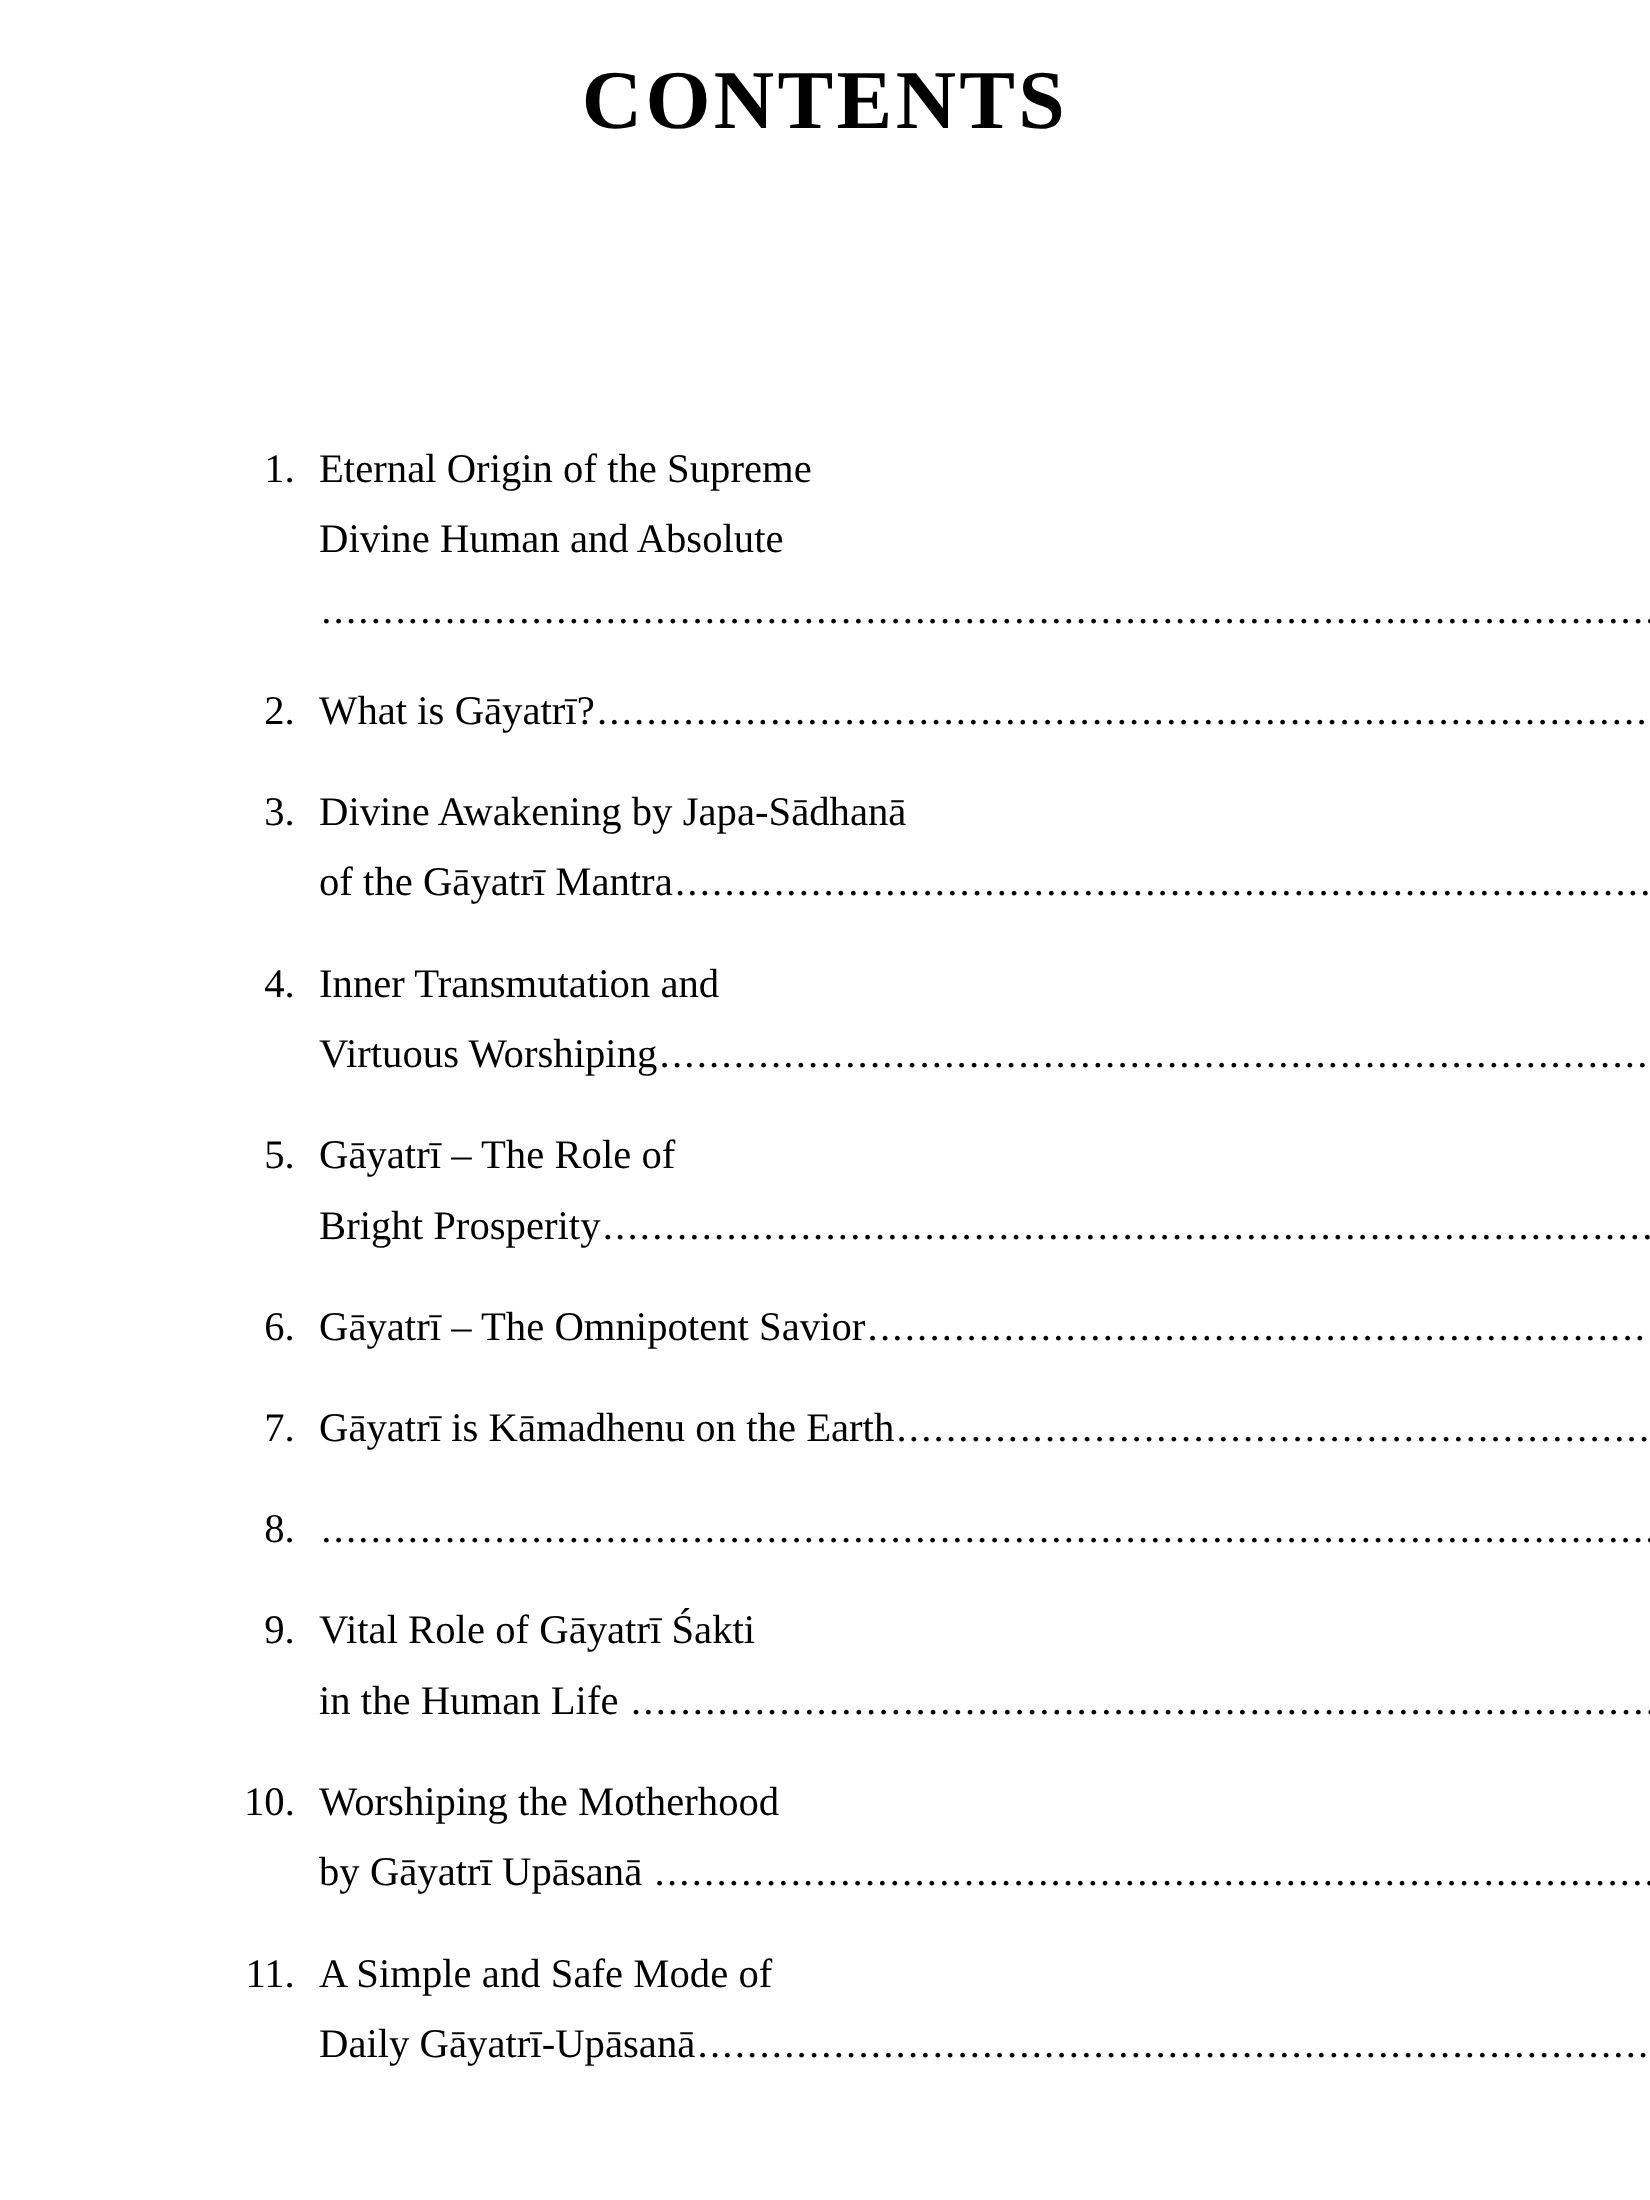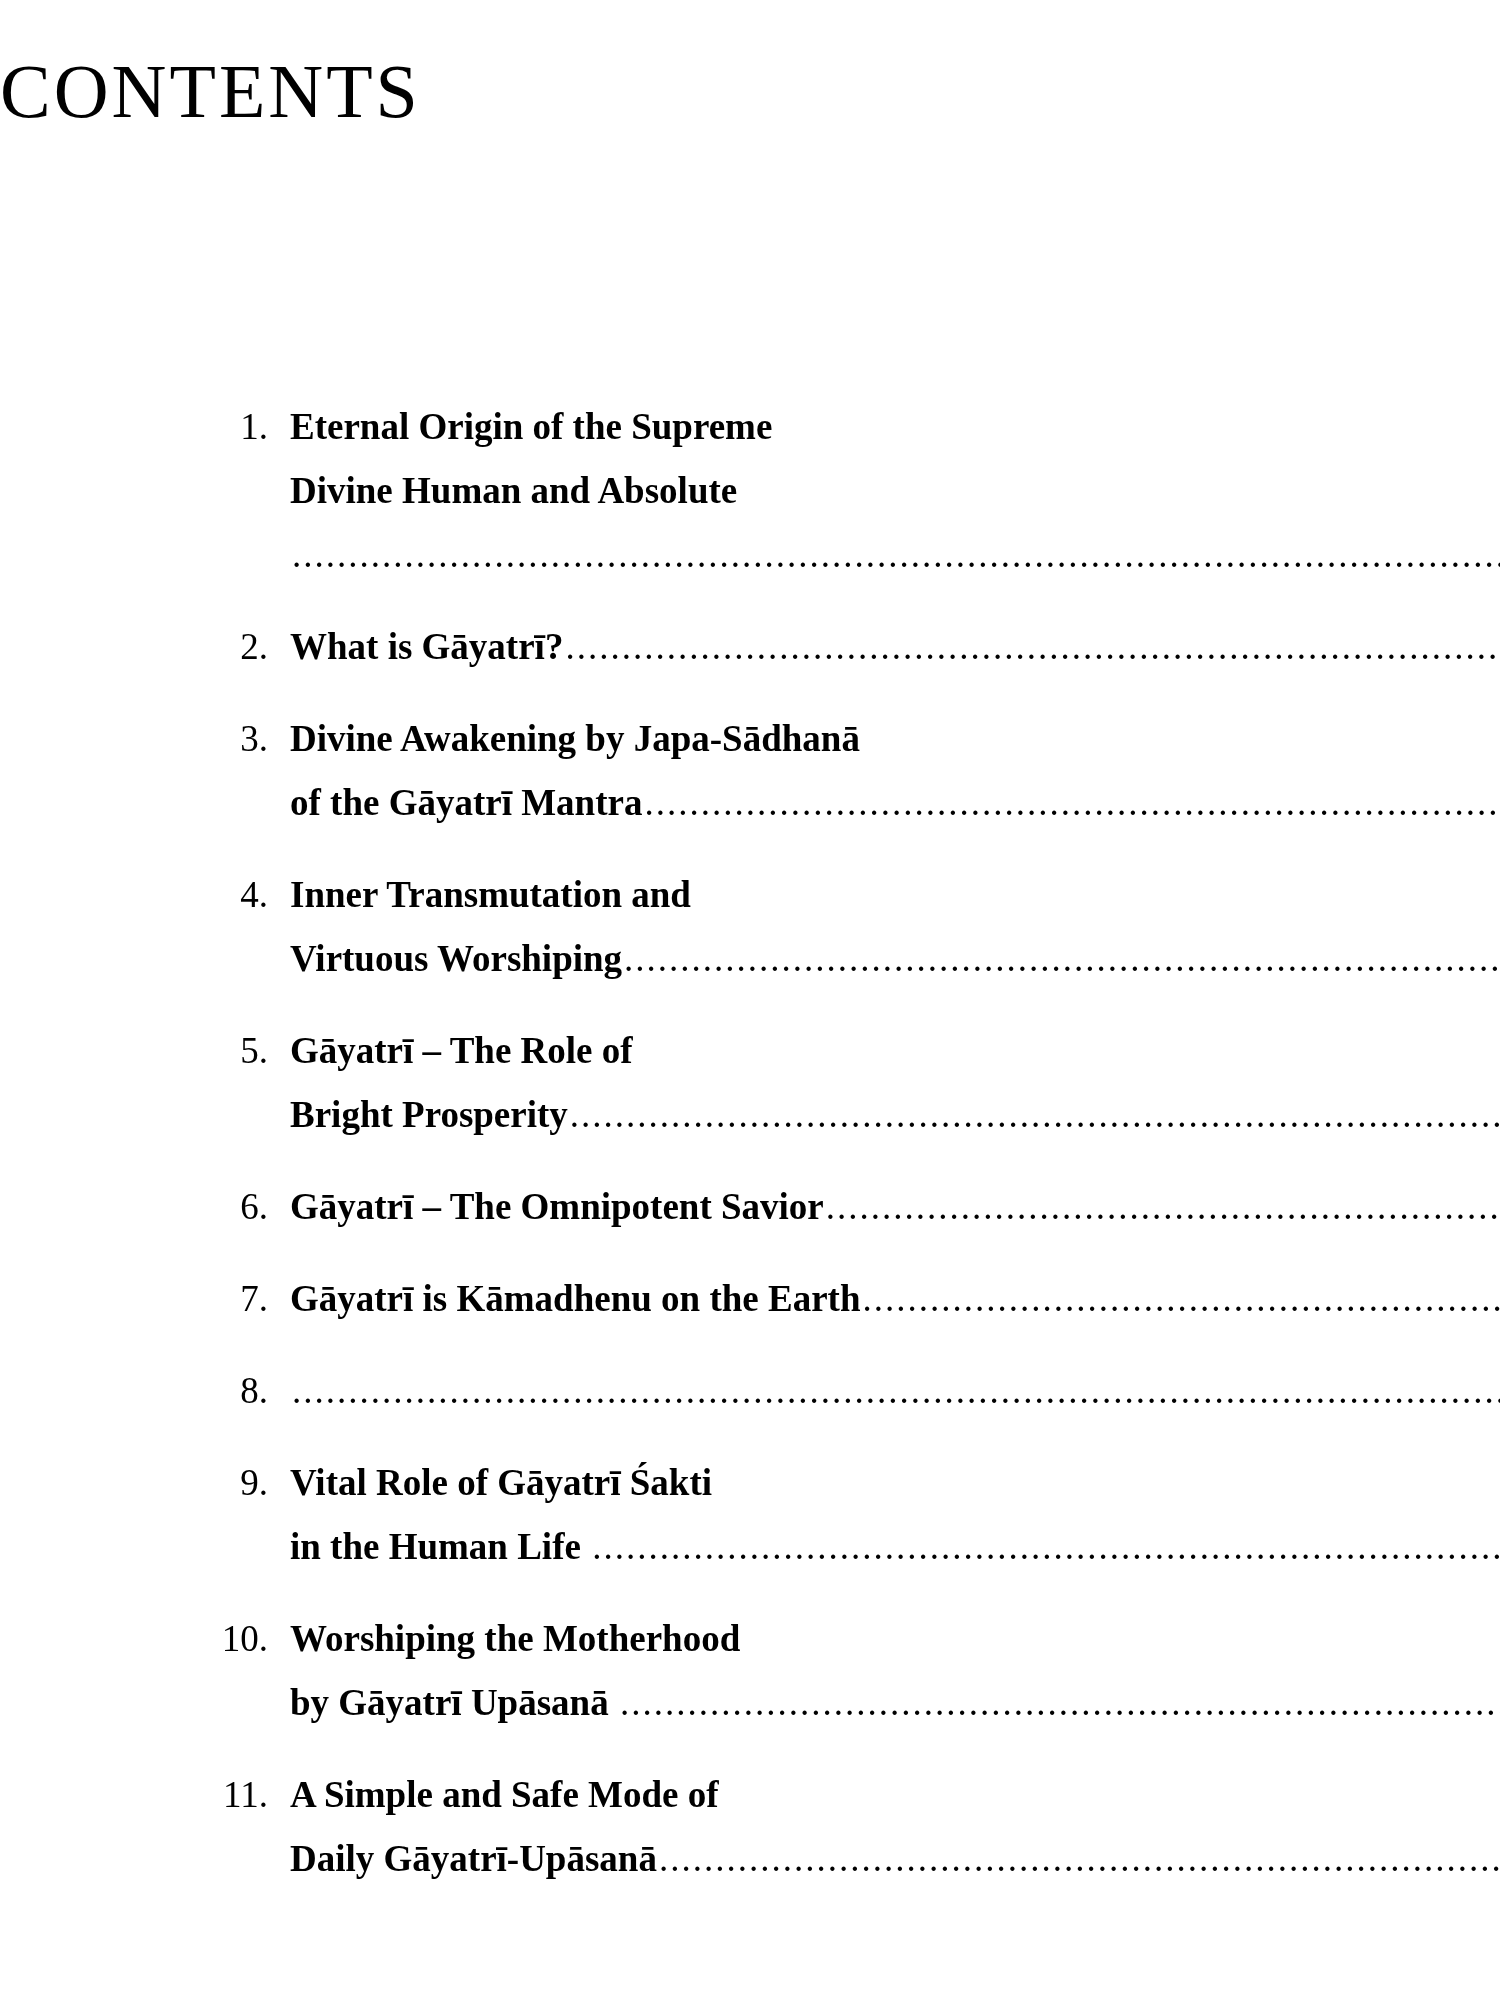--- a/index.html
+++ b/index.html
@@ -15,24 +15,24 @@
     position: relative;
     overflow: hidden;
   }
   .page {
     width: 1500px;
     height: 2000px;
     position: relative;
     box-sizing: border-box;
   }
   .page-title {
-    text-align: left;
+    text-align: center;
     font-size: 76px;
     letter-spacing: 3px;
-    font-weight: 400;
+    font-weight: 700;
     margin: 0;
     padding-top: 48px;
     font-family: "Liberation Serif", "DejaVu Serif", serif;
   }
   .toc {
     margin: 0;
     padding: 0;
     list-style: none;
     position: absolute;
     top: 395px;
@@ -59,21 +59,20 @@
   }
   .toc-line {
     display: flex;
     align-items: baseline;
     font-size: 37px;
     line-height: 64px;
     width: 100%;
   }
   .toc-line .txt {
     white-space: pre;
-    font-weight: bold;
   }
   .toc-line .leader {
     flex: 1 1 auto;
     overflow: hidden;
     white-space: nowrap;
     font-size: 37px;
     letter-spacing: 2px;
     color: #000;
     margin-left: 2px;
     margin-right: 2px;

